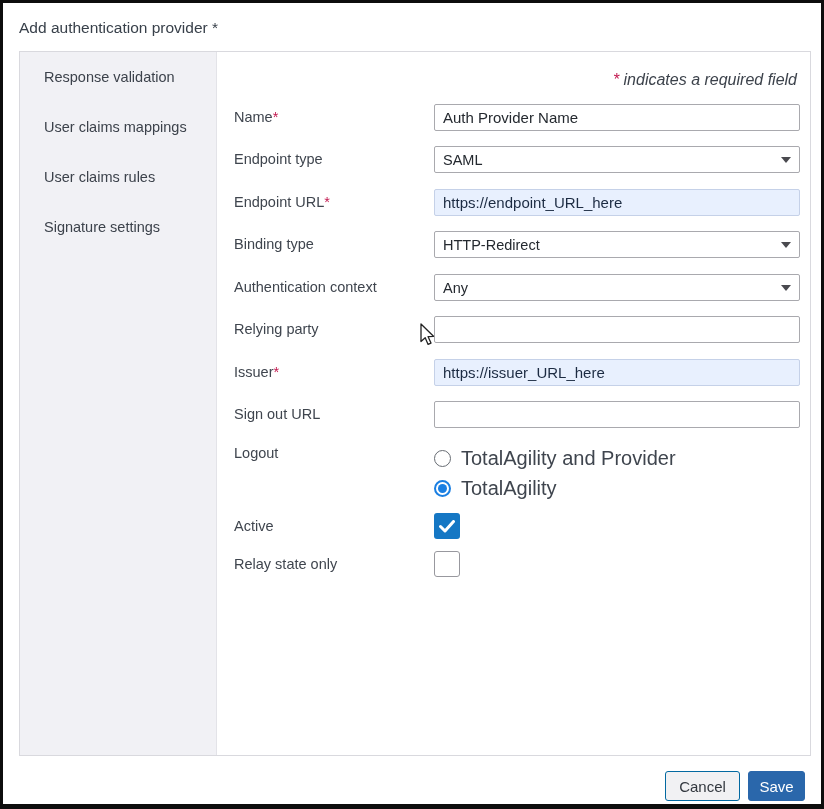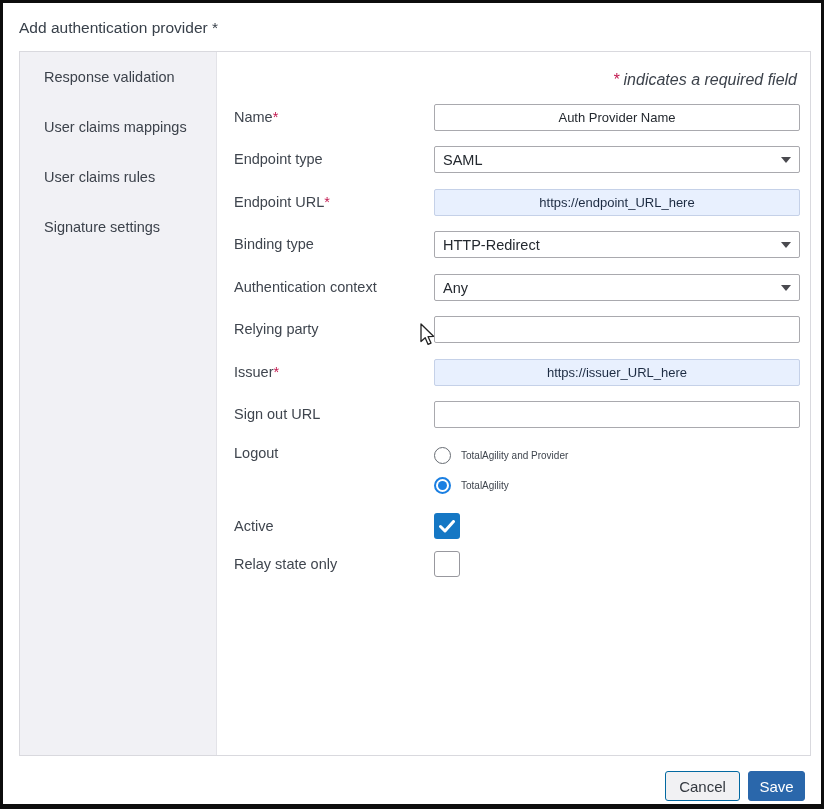--- a/index.html
+++ b/index.html
@@ -58,23 +58,23 @@
     position: absolute; left: 214px;
     font-size: 14.5px; color: #3f454e;
     line-height: 27px; white-space: nowrap;
   }
   .f-control {
     position: absolute; left: 414px; width: 366px; height: 27px;
   }
   input.text-input {
     width: 100%; height: 27px;
     border: 1px solid #a9a9ae; border-radius: 2px;
-    padding: 0 8px; font-size: 13px; color: #24292f;
+    padding: 0 8px; font-size: 15px; color: #24292f;
     font-family: "Liberation Sans", "DejaVu Sans", sans-serif;
-    background: #fff; outline: none; text-align: center;
+    background: #fff; outline: none;
   }
   input.text-input.autofill {
     background: #e8f0fe;
     border-color: #c5d1e8;
     color: #1c2b42;
   }
   .select {
     width: 100%; height: 27px;
     border: 1px solid #a9a9ae; border-radius: 2px;
     background: #fff;
@@ -85,21 +85,21 @@
   .select .val { flex: 1; }
   .caret {
     width: 0; height: 0;
     border-left: 5px solid transparent;
     border-right: 5px solid transparent;
     border-top: 6px solid #4a4a4f;
   }
   .radio-row {
     position: absolute; left: 414px;
     display: flex; align-items: center; gap: 10px;
-    font-size: 10px; color: #3f454e;
+    font-size: 20px; color: #3f454e;
     cursor: pointer;
   }
   .radio {
     width: 17px; height: 17px; border-radius: 50%;
     border: 1.5px solid #676c73; background: #fff;
     flex: 0 0 auto;
   }
   .radio.selected {
     border: 2px solid #1a7fe2;
     display: flex; align-items: center; justify-content: center;

